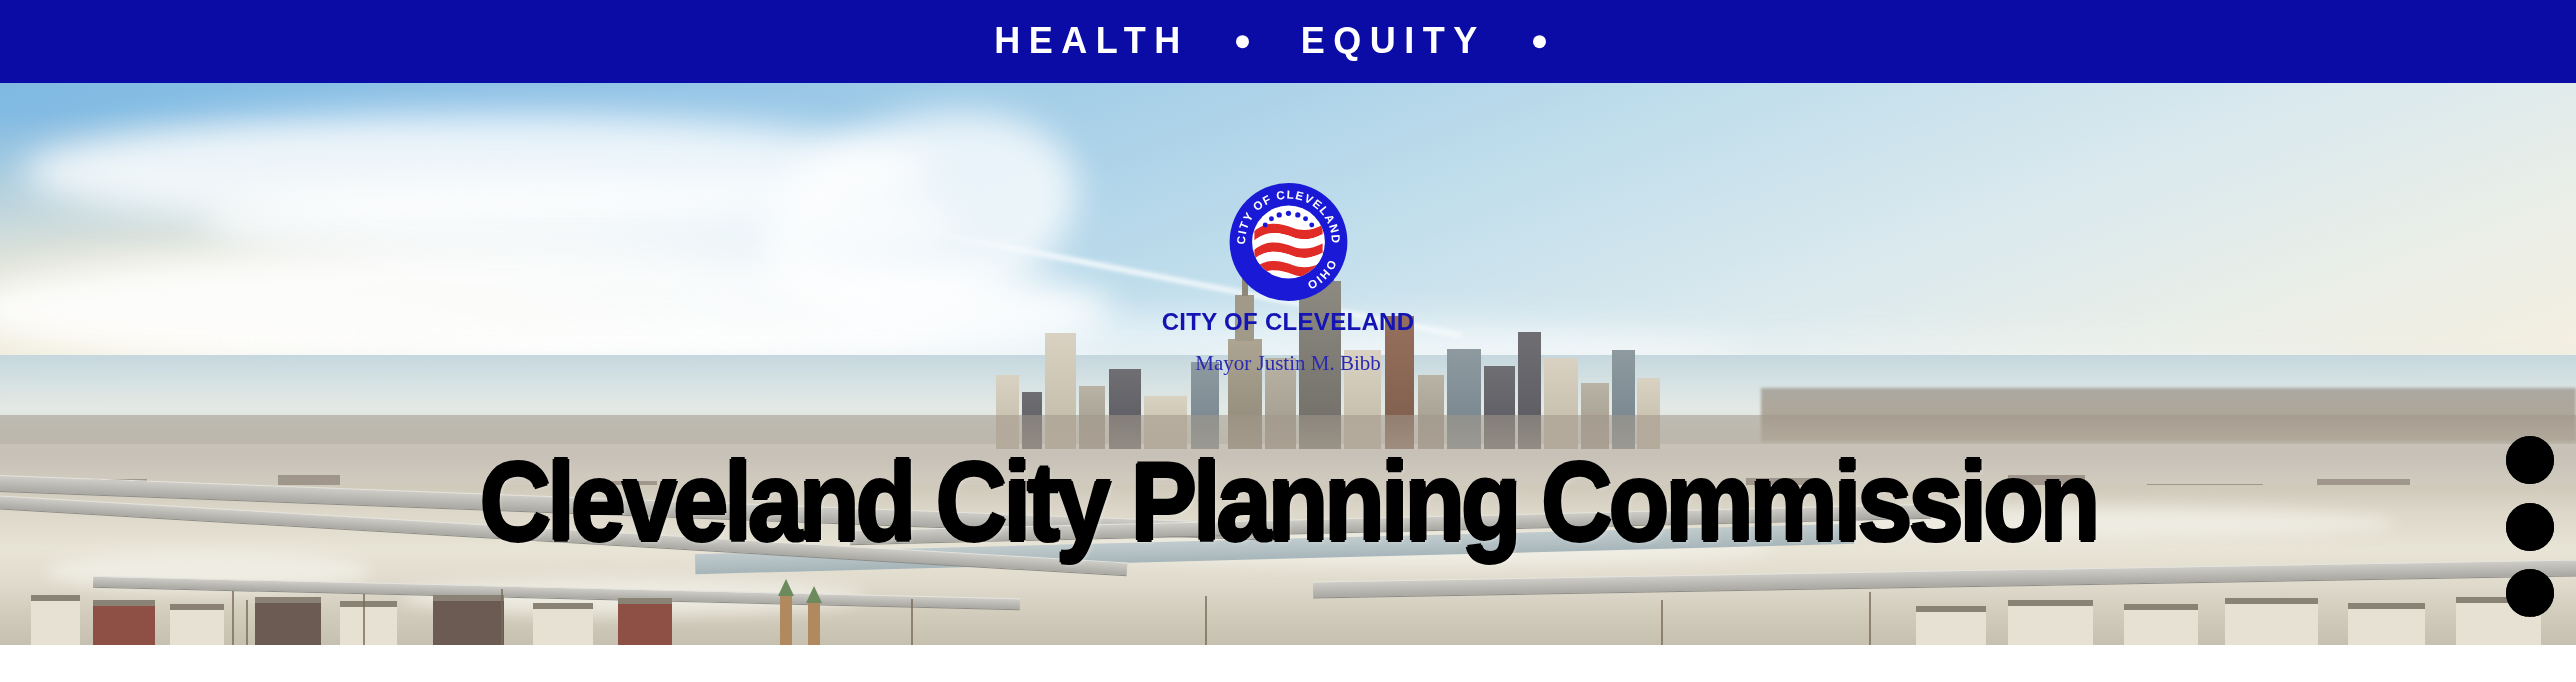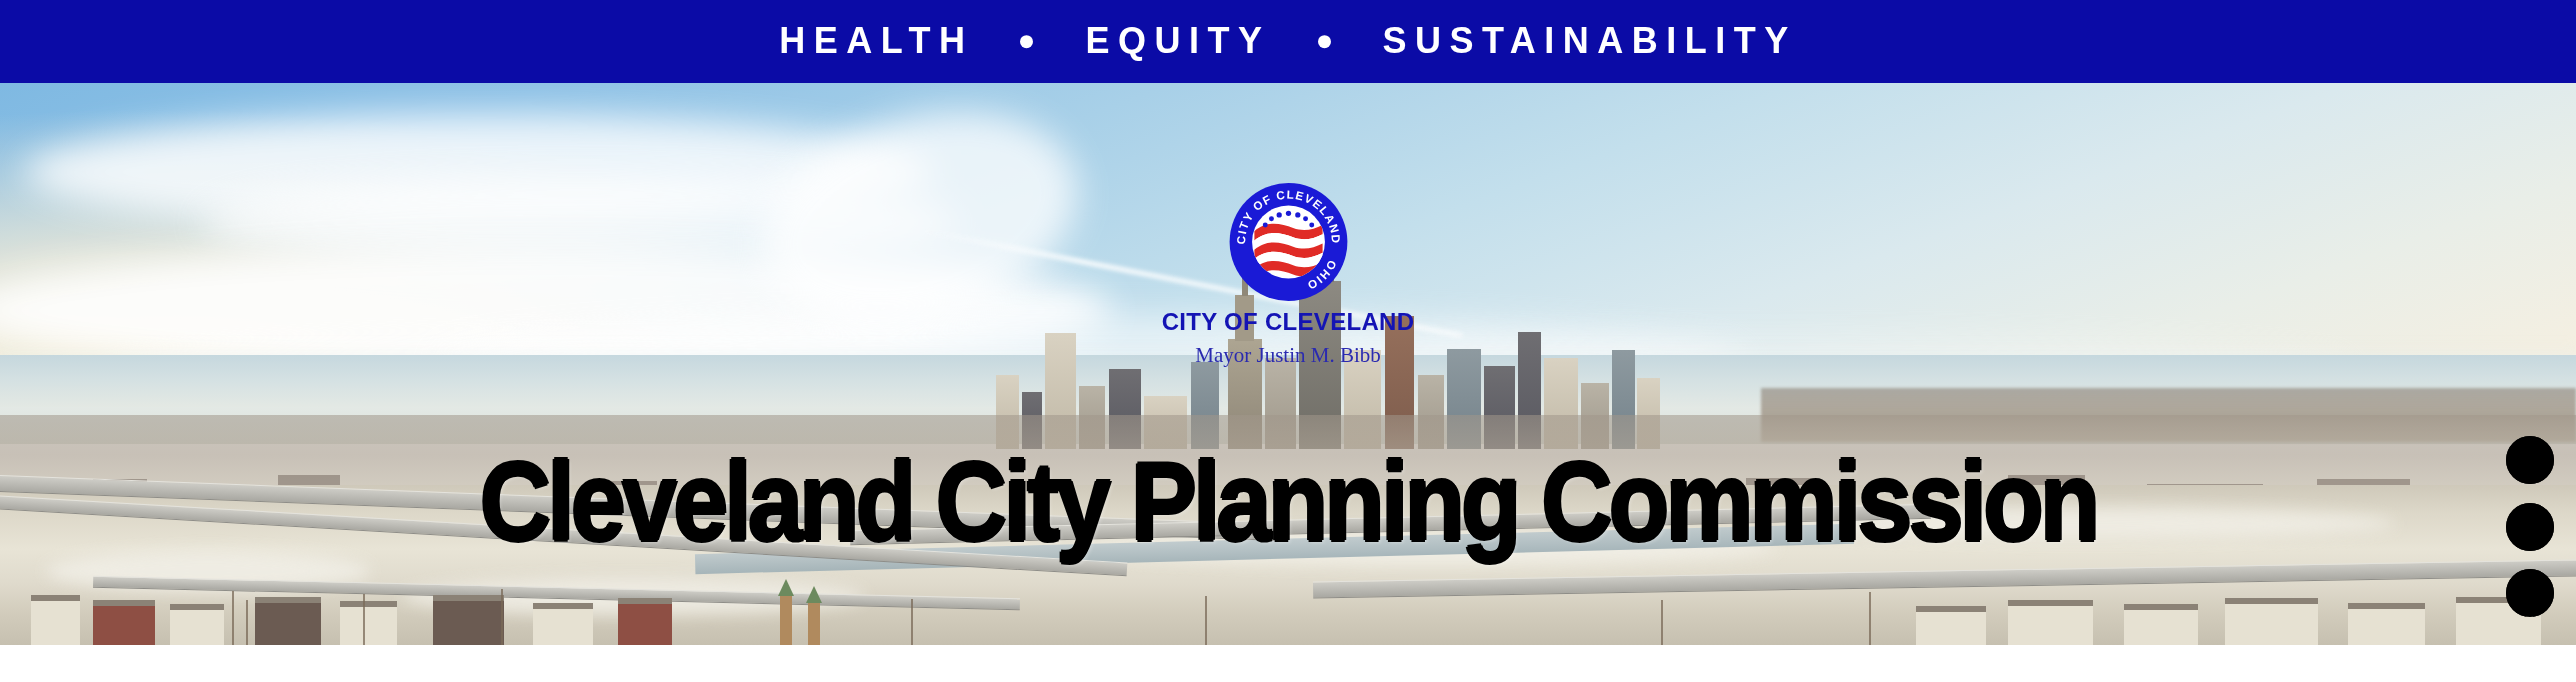--- a/index.html
+++ b/index.html
@@ -259,21 +259,21 @@
     letter-spacing: 0.3px;
     line-height: 1.05;
     white-space: nowrap;
   }
   .seal-mayor {
     color: #2a2ab0;
     font-family: "Liberation Serif", serif;
     font-size: 21px;
     line-height: 1.25;
     white-space: nowrap;
-    margin-top: 8px;
+    margin-top: 16px;
   }
 
   
   .page-title {
     position: absolute;
     left: 0;
     top: 446px;
     width: 2576px;
     text-align: center;
     z-index: 30;
@@ -322,21 +322,20 @@
 <body>
 
 <div id="page">
 
   <div class="tagline-banner">
     <div class="tagline-inner">
       <span class="tagline-word">HEALTH</span>
       <span class="tagline-dot"></span>
       <span class="tagline-word">EQUITY</span>
       <span class="tagline-dot"></span>
-      <span class="tagline-word">SUSTAINABILITY</span>
     </div>
   </div>
 
   <div class="hero">
 
     <div class="sky"></div>
     <div class="cloud cl1"></div>
     <div class="cloud cl2"></div>
     <div class="cloud cl3"></div>
     <div class="cloud cl7"></div>

